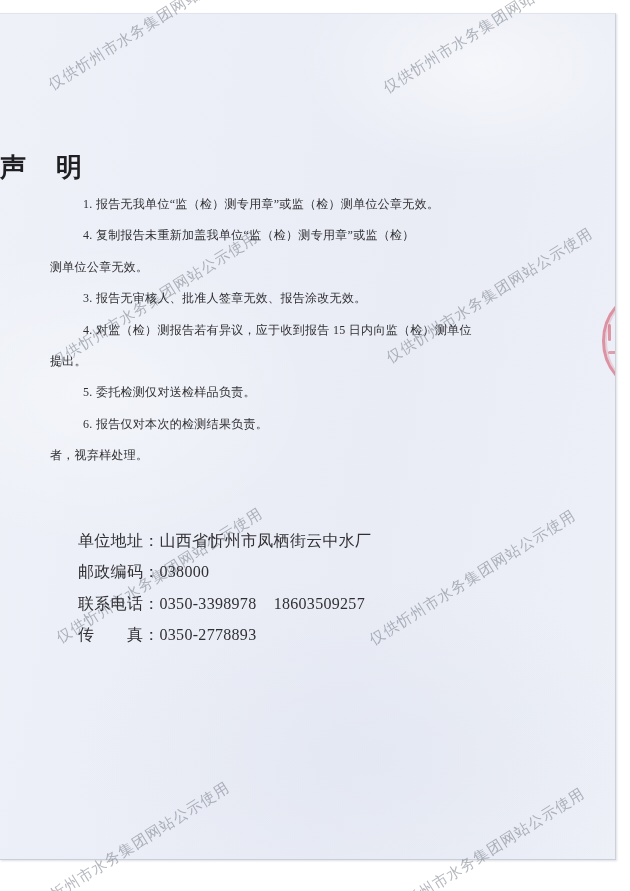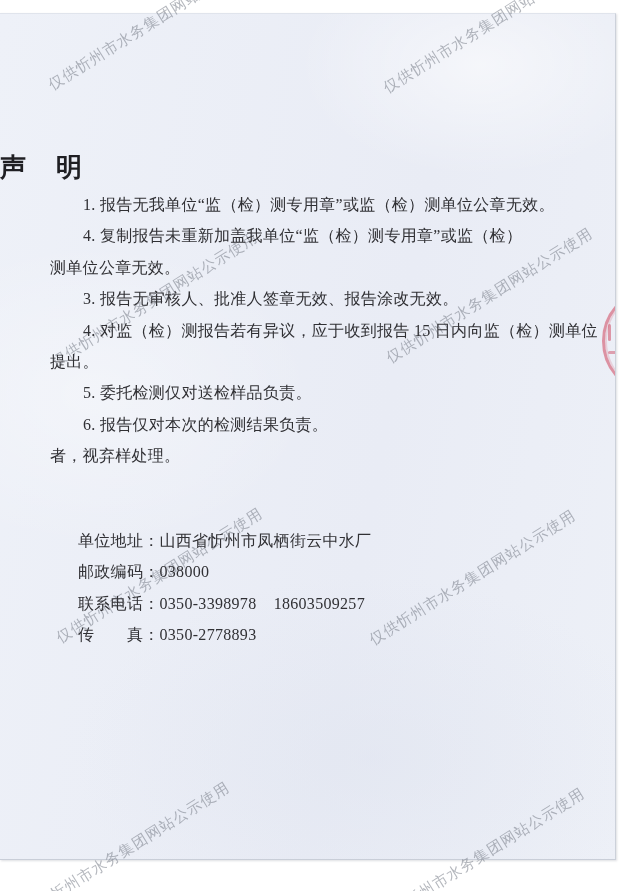--- a/index.html
+++ b/index.html
@@ -72,21 +72,21 @@
     letter-spacing: 2px;
     color: #1f1f23;
   }
   .statement {
     position: absolute;
     left: 50px; top: 175px;
     width: 545px;
     color: #303034;
   }
   .s-line {
-    font-size: 16px;
+    font-size: 12px;
     line-height: 31.4px;
     letter-spacing: 0.3px;
     white-space: nowrap;
   }
   .s-line.indent { padding-left: 33px; }
   .contact {
     position: absolute;
     left: 78px; top: 511px;
     color: #303034;
   }

